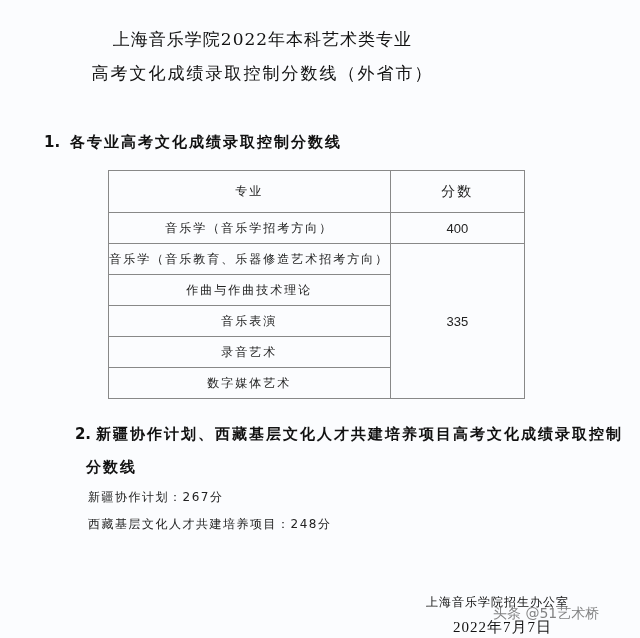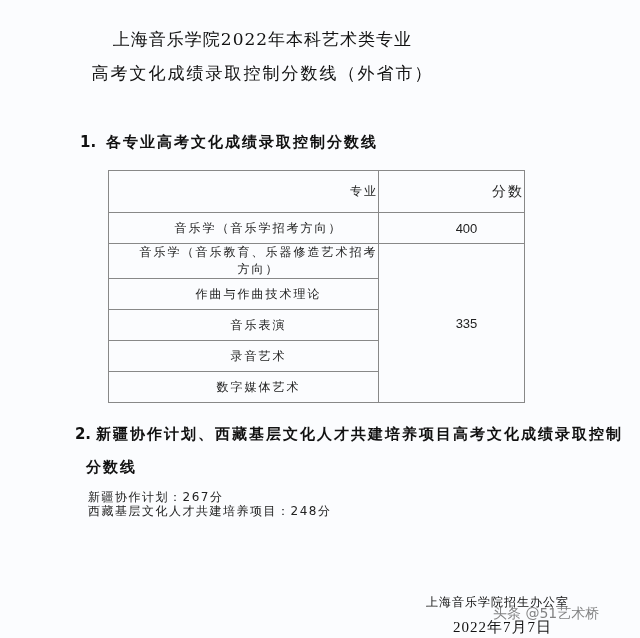--- a/index.html
+++ b/index.html
@@ -14,42 +14,42 @@
     position: absolute; left: 0; width: 525px; text-align: center;
     font-family: "DejaVu Serif", "Liberation Serif", serif;
     font-size: 17px; letter-spacing: 1px; color: #111;
   }
   .t1 { top: 28px; }
   .t2 { top: 62px; letter-spacing: 2px; }
   .section {
     position: absolute; font-size: 15px; color: #111; letter-spacing: 2px;
     font-weight: bold;
   }
-  .s1 { left: 80px; top: 133px; }
+  .s1 { left: 44px; top: 133px; }
   .s2 { left: 70px; top: 425px; text-align: center; }
   .s2b { left: 86px; top: 458px; }
   .num { display: inline-block; width: 26px; letter-spacing: 0; }
   table {
     position: absolute; left: 108px; top: 170px;
     width: 417px; border-collapse: collapse;
     font-size: 12px; color: #222;
   }
   td, th {
     border: 1.5px solid #888; text-align: center; padding: 0;
     font-weight: normal; letter-spacing: 2px;
   }
-  th { height: 41px; text-align: right; }
-  td { height: 30px; padding-left: 30px; }
+  th { height: 41px; }
+  td { height: 30px; }
   .col1 { width: 282px; }
   .col2 { width: 134px; letter-spacing: 0; font-family: "Liberation Sans", sans-serif; font-size: 13px; }
   .score-line {
     position: absolute; left: 88px; font-size: 12px; letter-spacing: 1.5px; color: #222;
   }
   .l1 { top: 489px; text-align: right; }
-  .l2 { top: 503px; }
+  .l2 { top: 516px; }
   .signoff {
     position: absolute; font-size: 12px; color: #111; letter-spacing: 1px;
   }
   .o1 { left: 426px; top: 594px; text-align: center; }
   .o2 { left: 453px; top: 618px; font-family: Liberation Serif, serif; font-size: 15px; }
   .watermark {
     position: absolute; left: 493px; top: 605px; font-size: 14px;
     color: rgba(90,90,90,0.75); font-family: "DejaVu Sans", sans-serif;
   }
 </style>

